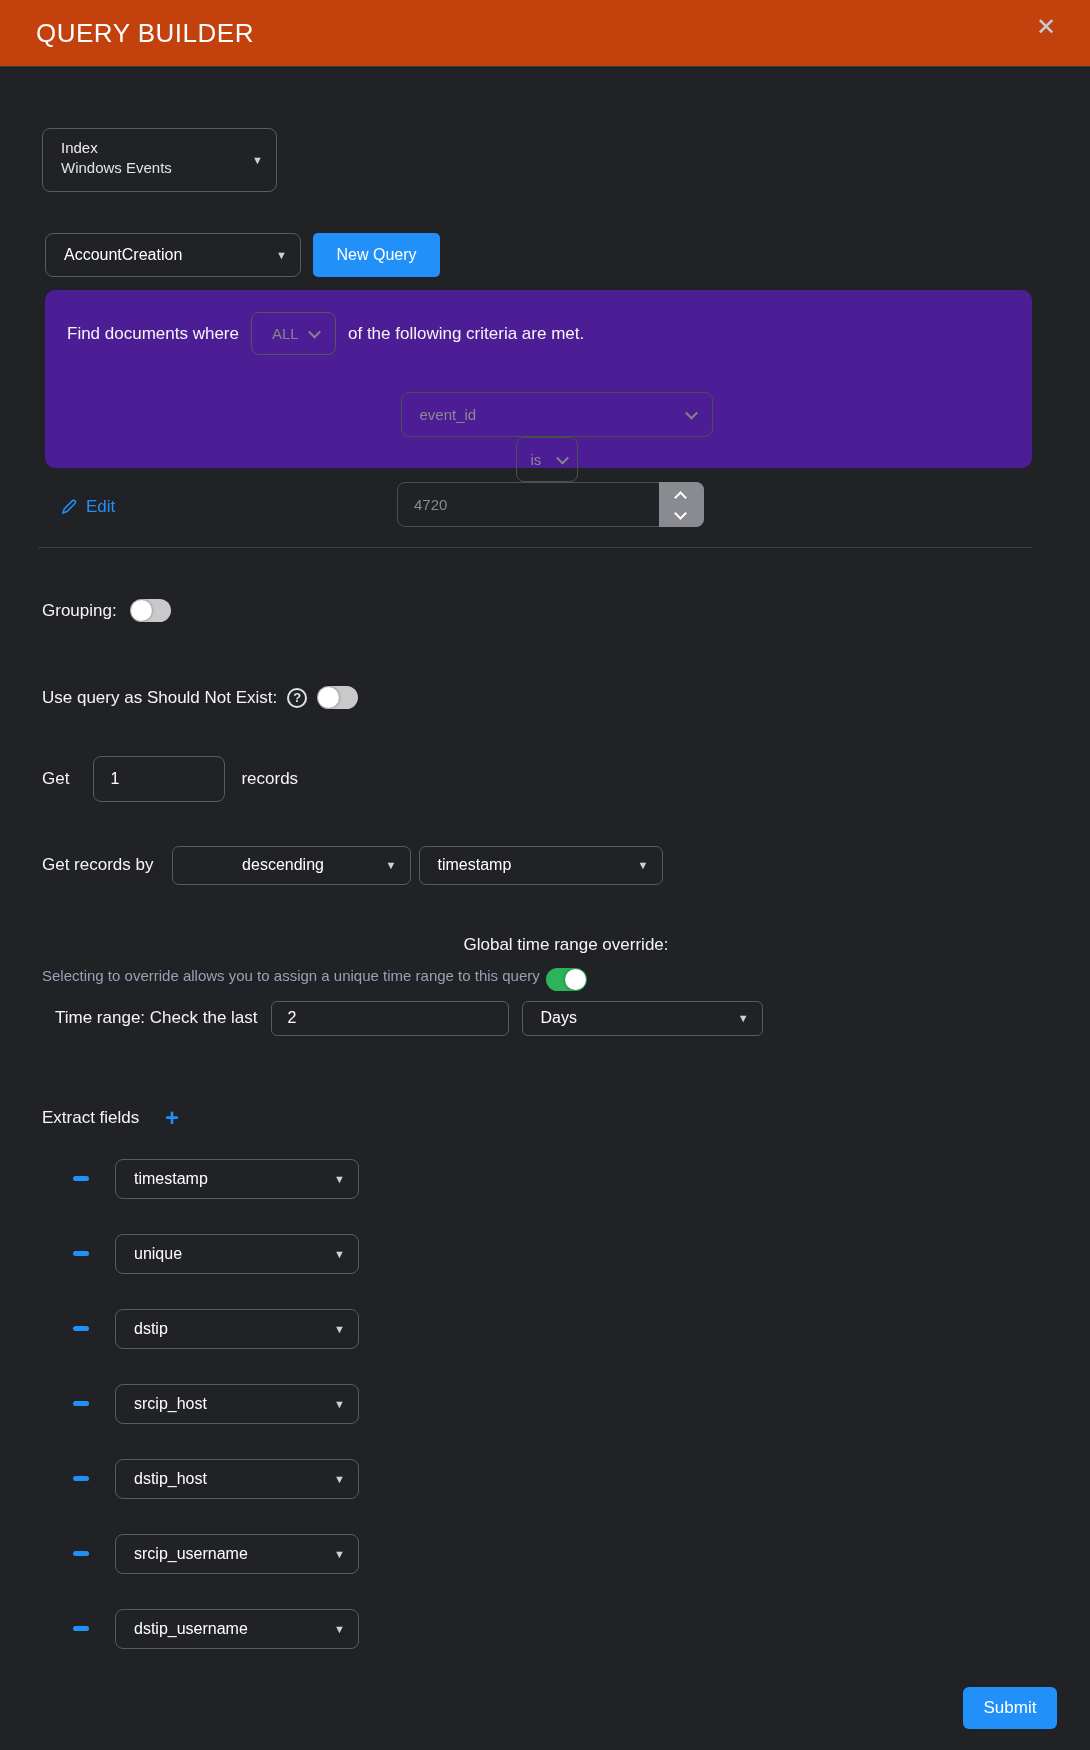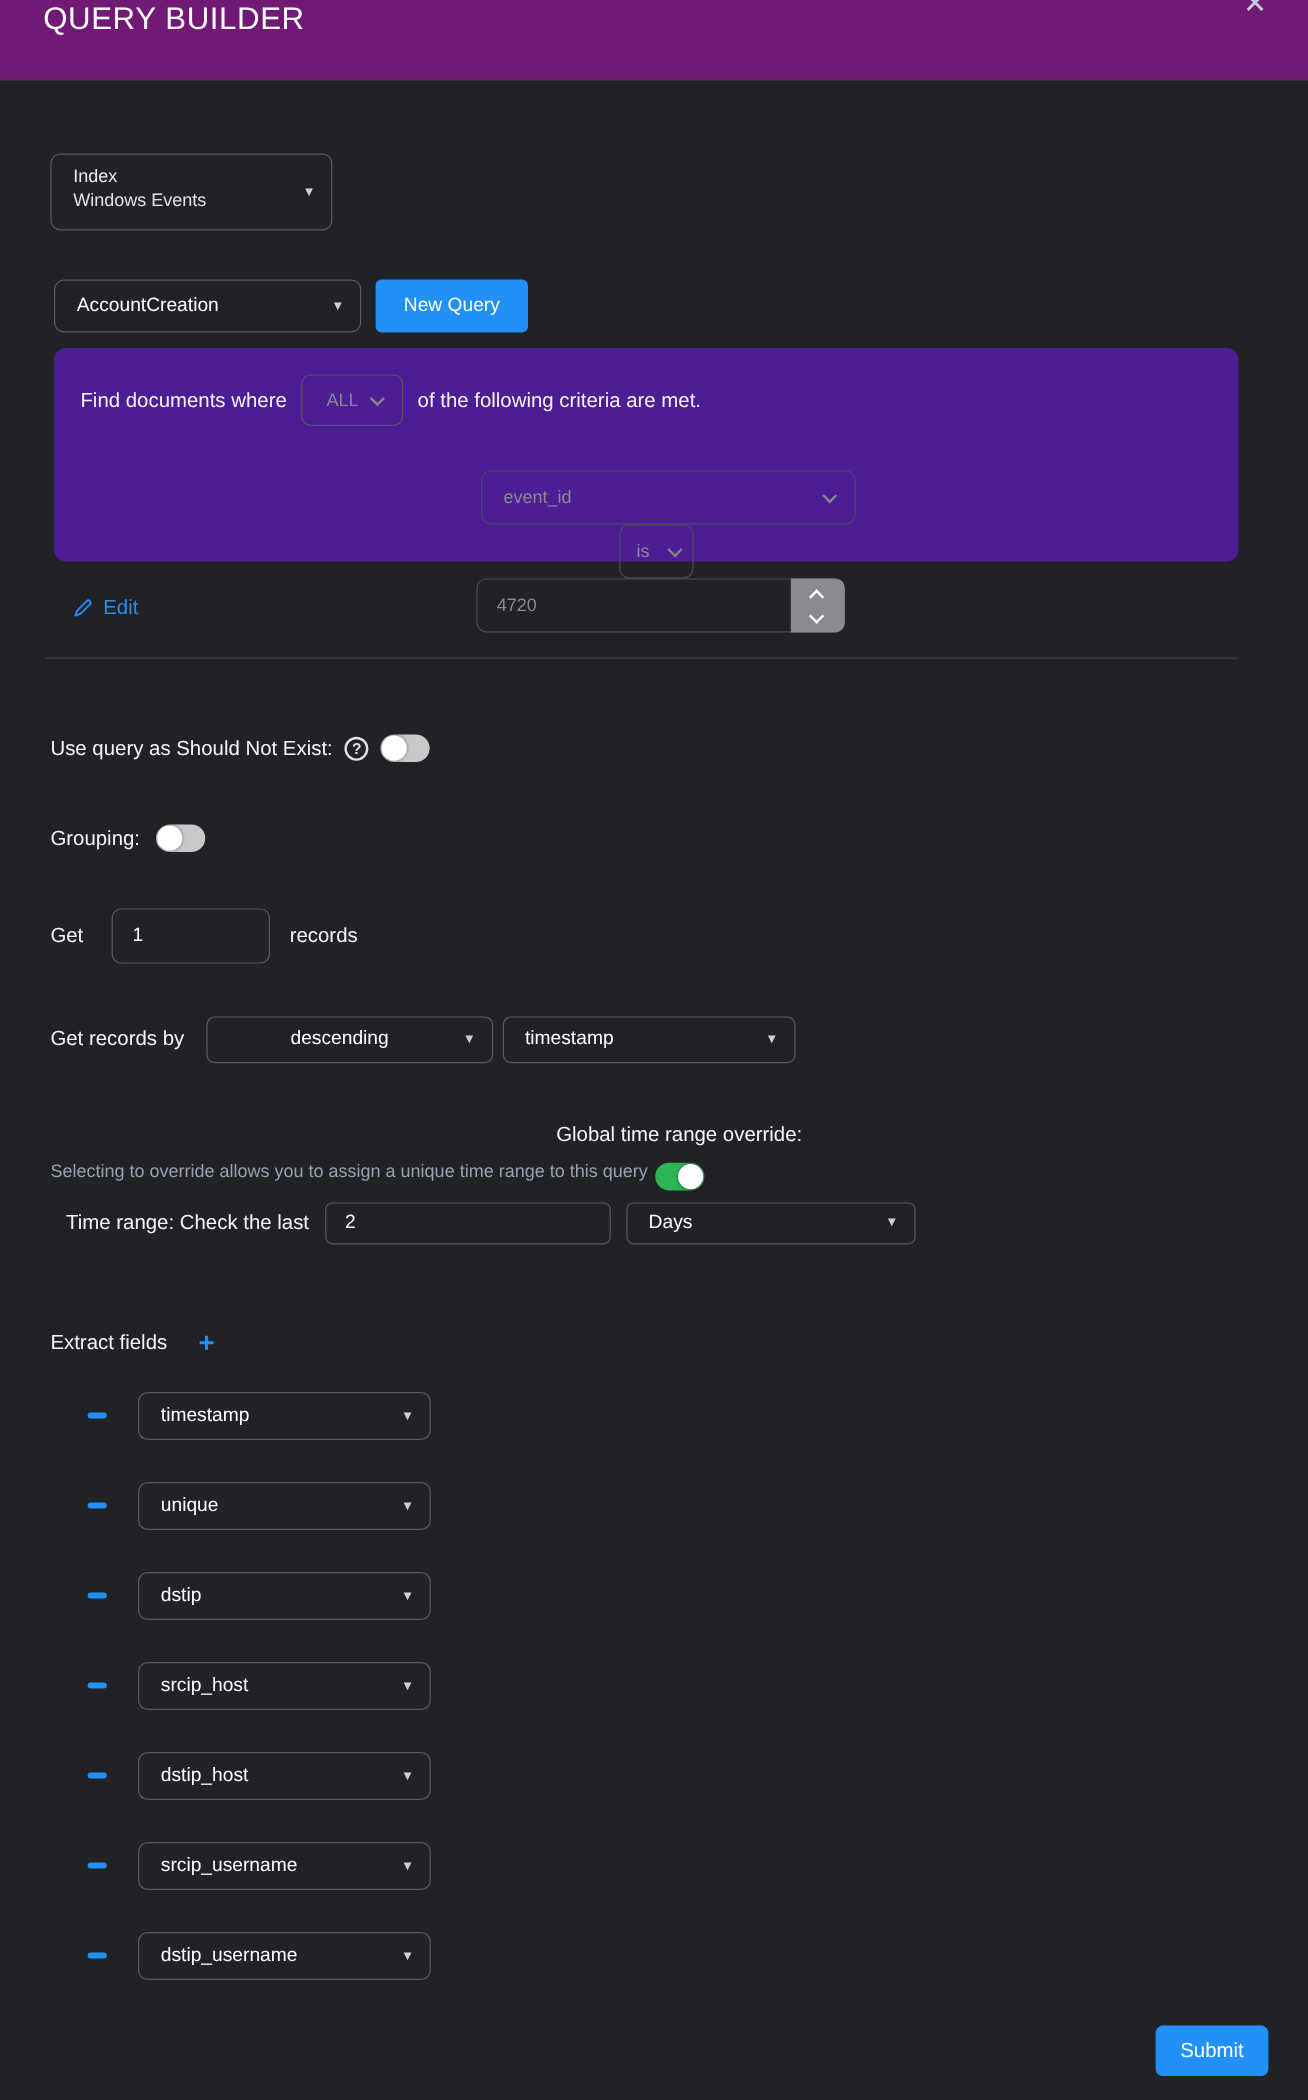--- a/index.html
+++ b/index.html
@@ -5,22 +5,22 @@
   * { margin:0; padding:0; box-sizing:border-box; }
   html,body { width:1090px; height:1750px; }
   body {
     background:#212226;
     font-family:"Liberation Sans", sans-serif;
     color:#f2f2f3;
     overflow:hidden;
   }
   
   .hdr {
-    height:67px; background:#701a75; border-bottom:1px solid #3a3b3f;
-    display:flex; align-items:flex-start; justify-content:space-between;
+    height:67px; background:#c2410c; border-bottom:1px solid #3a3b3f;
+    display:flex; align-items:center; justify-content:space-between;
     padding:0 30px 0 36px;
   }
   .hdr-title { font-size:26px; font-weight:500; letter-spacing:.5px; color:#fdfdfd; }
   .close-btn { font-size:24px; color:#c3cdd9; cursor:pointer; line-height:1; padding:4px; margin-top:-12px; }
   
   .content { padding:0 0 0 42px; }
   
   .sel {
     position:relative; border:1px solid #595b5f; border-radius:8px;
     background:transparent; display:flex; align-items:center;
@@ -201,37 +201,37 @@
     <div class="edit-link">
       <svg width="18" height="18" viewBox="0 0 20 20">
         <path d="M3.2 16.8l1.6-4.8L13.6 3.2a2.1 2.1 0 0 1 3 3L7.8 15 3.2 16.8z" fill="none" stroke="#2190f8" stroke-width="1.7" stroke-linejoin="round"></path>
       </svg>
       <span>Edit</span>
     </div>
 
     <hr class="divider">
 
     
+    <div class="opt-row grouping-row">
+      <span class="lab">Grouping:</span>
+      <div class="toggle">
+        <div class="knob"></div>
+      </div>
+    </div>
+
+    
     <div class="opt-row sne-row">
       <span class="lab">Use query as Should Not Exist:</span>
       <div class="help-icon">?</div>
       <div class="toggle">
         <div class="knob"></div>
       </div>
     </div>
 
     
-    <div class="opt-row grouping-row">
-      <span class="lab">Grouping:</span>
-      <div class="toggle">
-        <div class="knob"></div>
-      </div>
-    </div>
-
-    
     <div class="opt-row get-row">
       <span class="lab">Get</span>
       <input class="input get-input" value="1" style="">
       <span class="lab records-lab">records</span>
     </div>
 
     
     <div class="opt-row order-row">
       <span class="lab">Get records by</span>
       <div class="sel order-sel">

